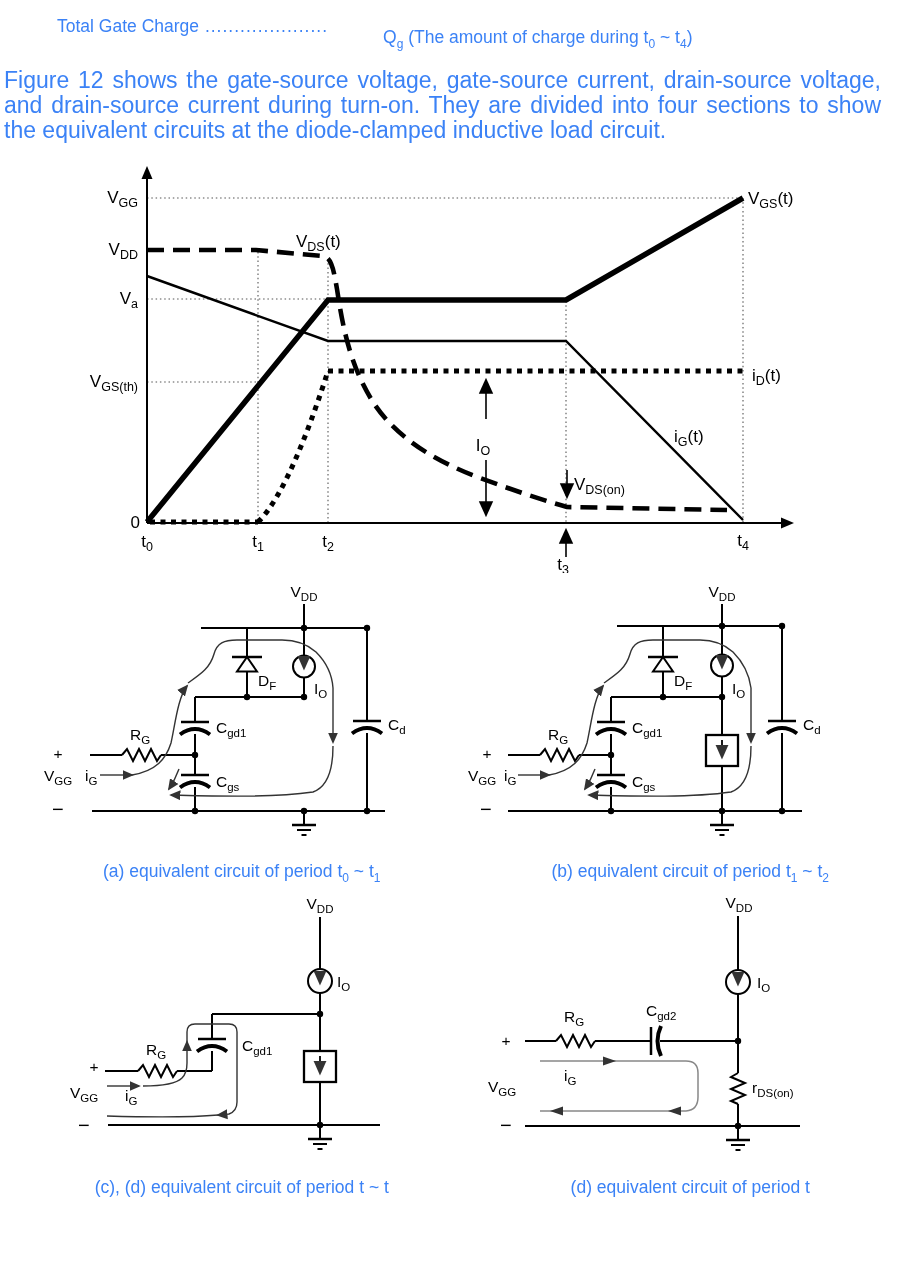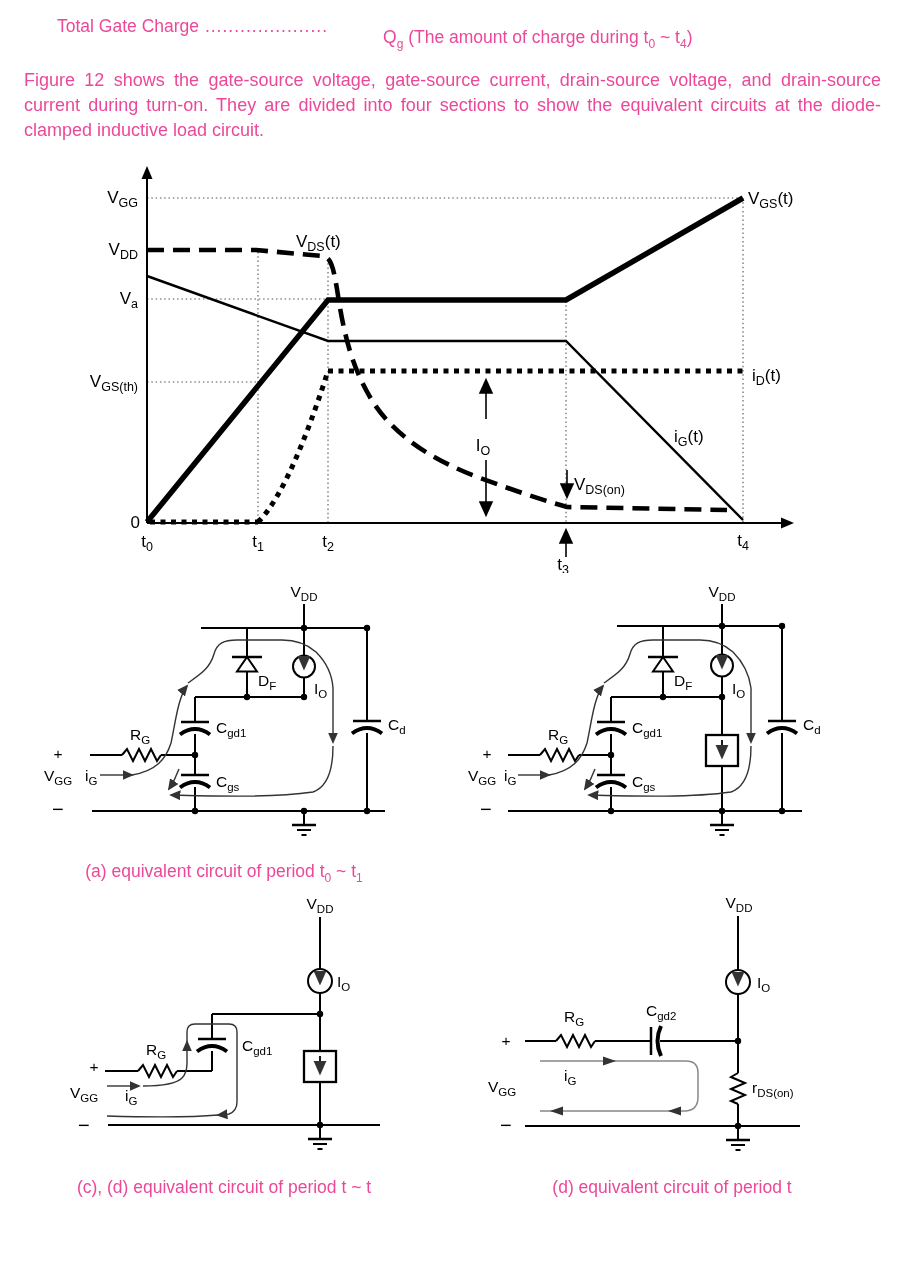--- a/index.html
+++ b/index.html
@@ -1,25 +1,25 @@
 <!DOCTYPE html>
 <html><head>
 <meta charset="utf-8">
 <style>
   html,body{margin:0;padding:0;background:#fff;}
-  .page{width:897px;height:1266px;background:#fff;color:#ec4899;
+  .page{width:897px;height:1266px;background:#fff;color:#3b82f6;
         font-family:"Liberation Sans",sans-serif;overflow:hidden;}
   
   .defs{padding:10px 0 0 57px;}
   .defrow{font-size:17.5px;line-height:33px;white-space:nowrap;}
   .defleft{display:inline-block;width:326px;white-space:nowrap;overflow:hidden;vertical-align:baseline;}
   .dots{letter-spacing:1px;}
   sub{font-size:12px;line-height:0;}
   
-  .para{margin:14px 16px 10px 24px;font-size:18px;line-height:25px;text-align:justify;}
+  .para{margin:14px 16px 10px 4px;font-size:23px;line-height:25px;text-align:justify;}
   
   svg{display:block;}
   .chart{margin-top:2px;}
   .st{stroke:#000;fill:none;}
   .w2{stroke-width:2;}
   .w25{stroke-width:2.5;}
   .w4{stroke-width:4;}
   .grid{stroke:#555;stroke-width:1.1;stroke-dasharray:1.5 2.8;fill:none;}
   .vgs{stroke:#000;stroke-width:5.5;fill:none;}
   .igc{stroke:#000;stroke-width:2.4;fill:none;}
@@ -28,21 +28,21 @@
   .ann{stroke:#000;stroke-width:1.6;fill:none;}
   .flow{stroke:#333;stroke-width:1.4;fill:none;}
   .flowg{stroke:#888;stroke-width:1.5;fill:none;}
   .ct{font-family:"Liberation Sans",sans-serif;font-size:17px;fill:#000;}
   .cl{font-family:"Liberation Sans",sans-serif;font-size:15.5px;fill:#000;}
   .mins{font-size:20px;}
   .dot{fill:#000;stroke:none;}
   
   .circrow{display:flex;gap:10px;padding-left:30px;}
   .caprow{display:flex;height:36px;}
-  .cap{width:448px;text-align:center;font-size:17.5px;padding-top:8px;}
+  .cap{width:448px;text-align:center;font-size:17.5px;padding-top:8px;padding-left:35px;}
 </style>
 </head>
 <body>
 
 <div class="page">
 
   <section class="defs">
     <div class="defrow">
       <span class="defleft"><span>Total Gate Charge</span><span class="dots">  .....................</span></span><span><span>Q</span><sub>g</sub><span> (The amount of charge during t</span><sub>0</sub><span> ~ t</span><sub>4</sub><span>)</span></span>
     </div>
@@ -244,20 +244,21 @@
         <text class="cl" x="27" y="186" text-anchor="middle">+</text>
         <text class="cl" x="8" y="208"><tspan>V</tspan><tspan dy="3.5" font-size="11.5">GG</tspan></text>
         <text class="cl" x="44" y="208"><tspan>i</tspan><tspan dy="3.5" font-size="11.5">G</tspan></text>
         <text class="cl mins" x="20" y="243">−</text>
       </g>
     </svg>
   </div>
 
   <div class="caprow">
     <div class="cap"><span>(a) equivalent circuit of period t</span><sub>0</sub><span> ~ t</span><sub>1</sub></div>
+    <div class="cap"><span>(b) equivalent circuit of period t</span><sub>1</sub><span> ~ t</span><sub>2</sub></div>
   </div>
 
   <div class="circrow">
 
     <svg width="420" height="280" viewBox="0 0 420 280">
       <g class="st w2">
         <line x1="290" y1="28" x2="290" y2="80"></line>
         <circle cx="290" cy="92" r="12"></circle>
         <line x1="290" y1="84" x2="290" y2="94" stroke-width="1.8" marker-end="url(#ah)"></line>
         <line x1="290" y1="104" x2="290" y2="125"></line>

